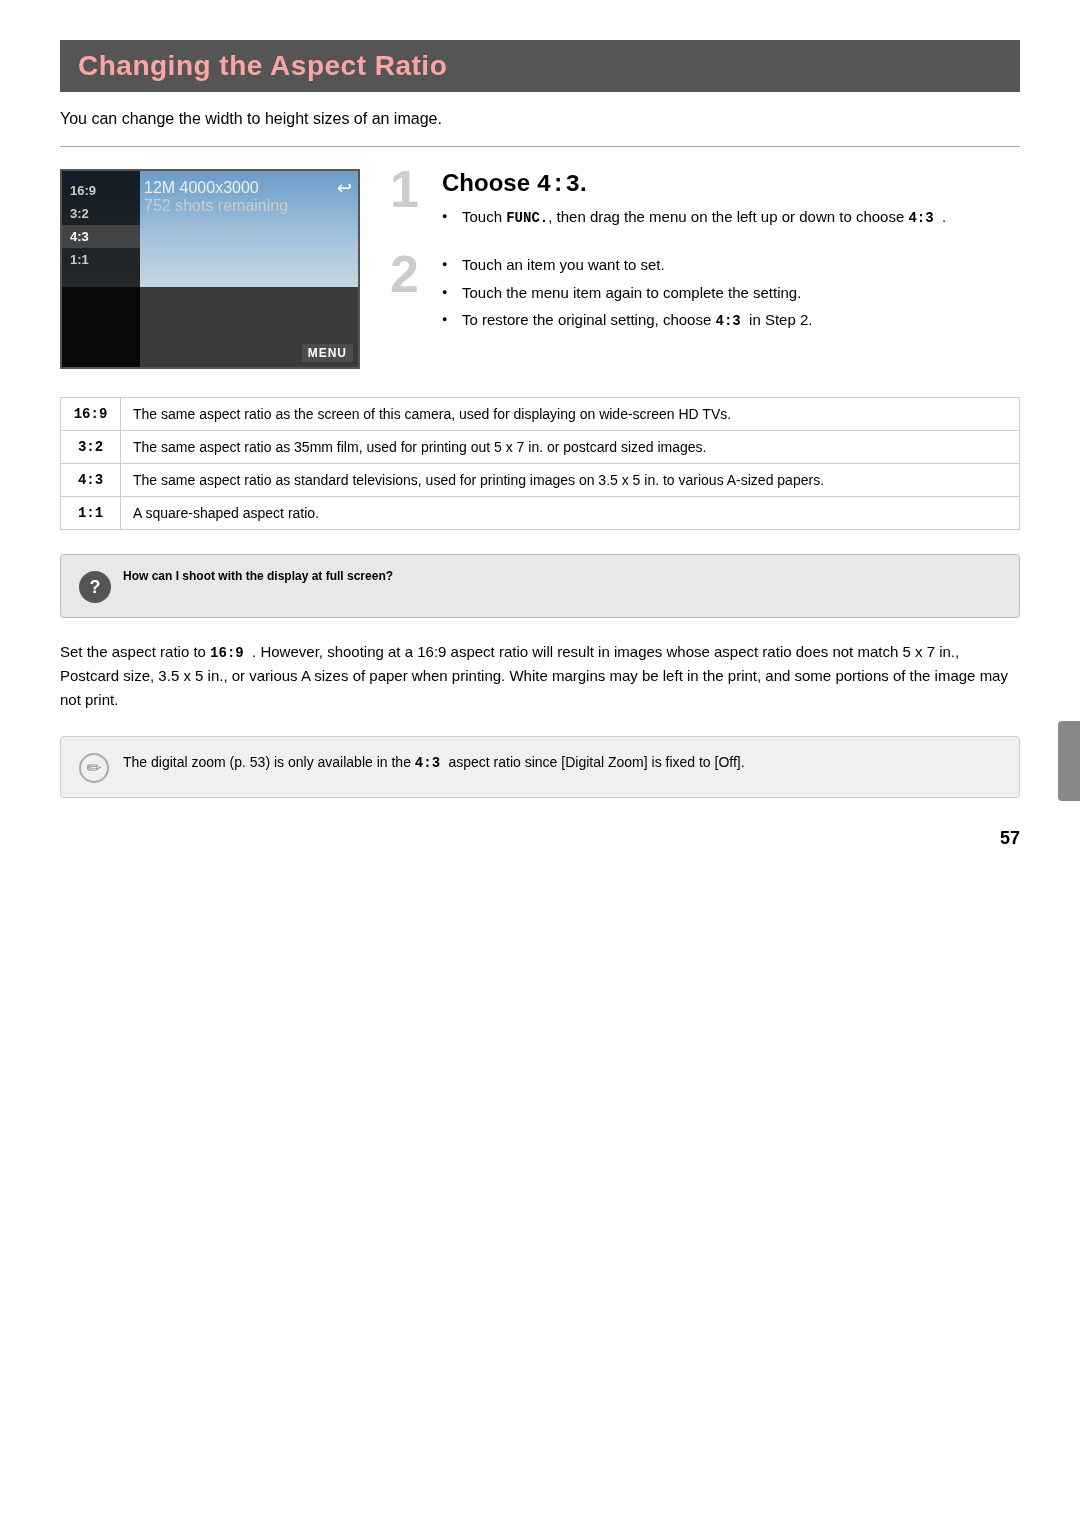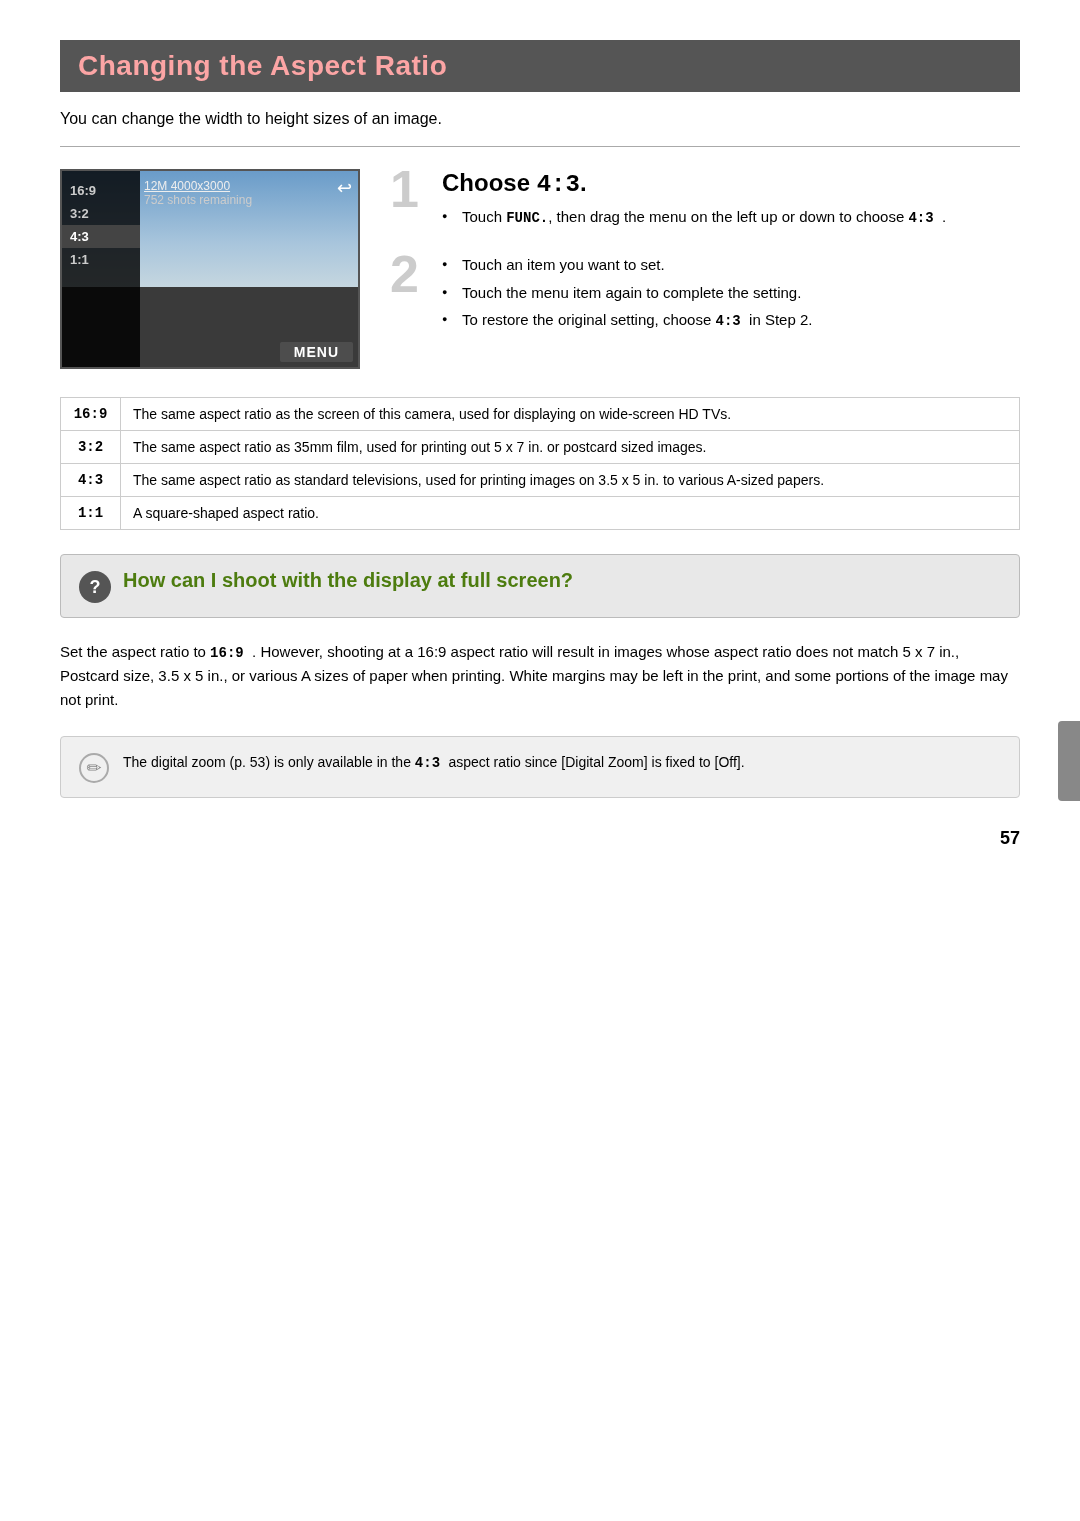--- a/index.html
+++ b/index.html
@@ -95,50 +95,49 @@
 
     
     .camera-info {
       position: absolute;
       top: 8px;
       left: 82px;
       color: #fff;
       font-size: 11px;
     }
     .camera-info .res-text {
-      font-size: 12px;
+      font-size: 16px;
       color: #eee;
       white-space: nowrap;
-      text-decoration: underline;
     }
     .camera-info .shots-text {
-      font-size: 12px;
+      font-size: 16px;
       color: #ccc;
       white-space: nowrap;
     }
 
     
     .camera-back-arrow {
       position: absolute;
       top: 6px;
       right: 6px;
       color: #fff;
       font-size: 18px;
     }
 
     
     .camera-menu-btn {
       position: absolute;
       bottom: 5px;
       right: 5px;
       background: rgba(80,80,80,0.9);
       color: #fff;
-      font-size: 14px;
-      font-weight: bold;
-      padding: 2px 14px;
+      font-size: 12px;
+      font-weight: bold;
+      padding: 2px 6px;
       border-radius: 2px;
       letter-spacing: 1px;
     }
 
     
     .steps-area {
       flex: 1;
     }
 
     .step-block {
@@ -251,23 +250,23 @@
       border-radius: 50%;
       display: flex;
       align-items: center;
       justify-content: center;
       color: #fff;
       font-size: 18px;
       font-weight: bold;
       margin-top: 2px;
     }
     .qa-text {
-      font-size: 20px;
+      font-size: 12px;
       font-weight: 900;
-      color: #4d7c0f;
+      color: #000000;
       font-family: Arial Black, Arial, sans-serif;
     }
 
     
     .fullscreen-para {
       font-size: 15px;
       line-height: 1.6;
       margin-bottom: 24px;
     }
 

